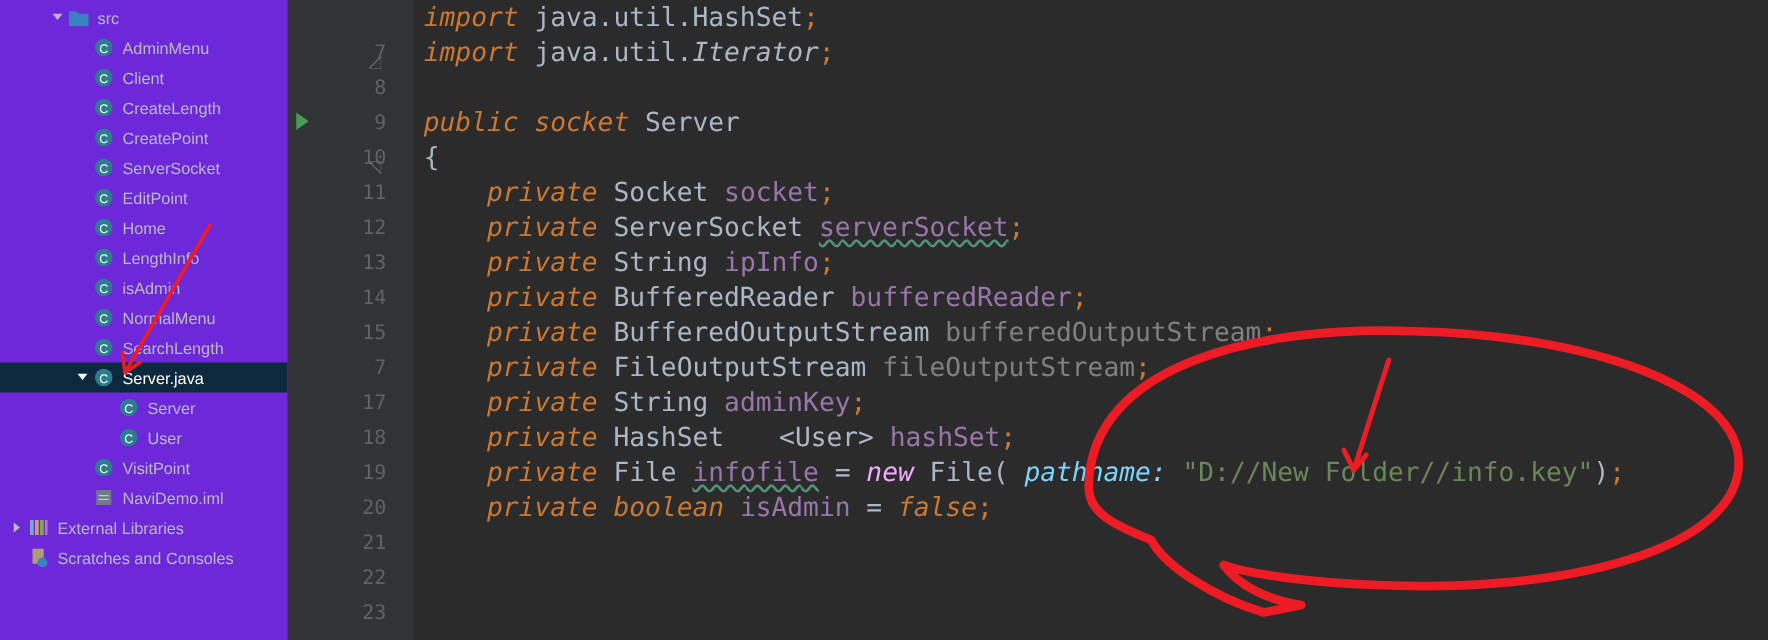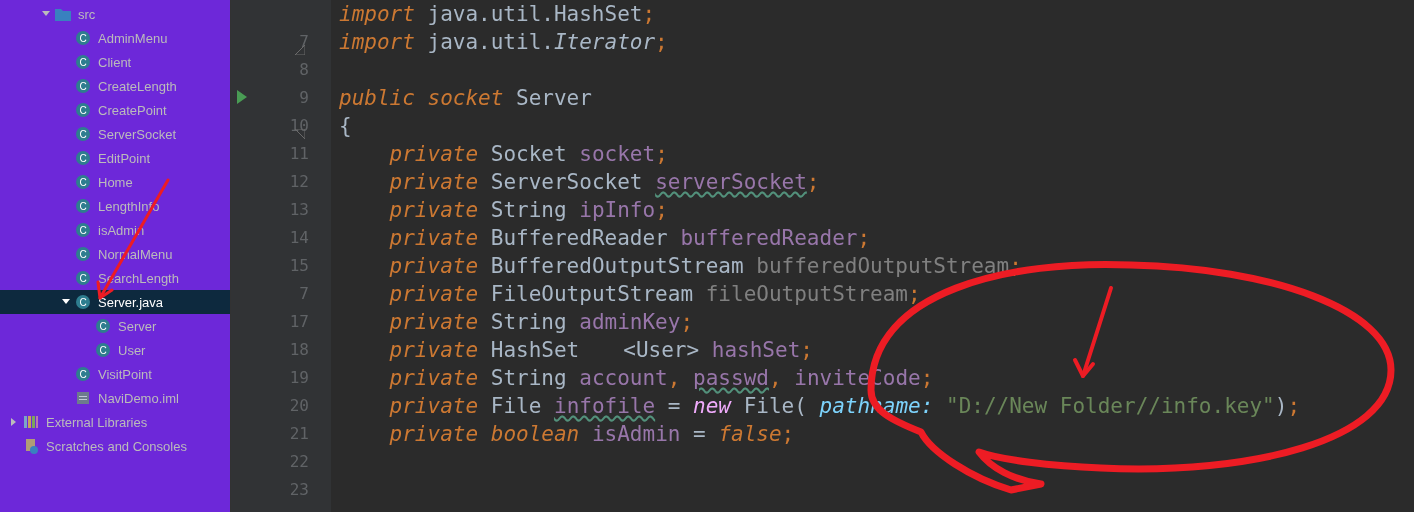--- a/index.html
+++ b/index.html
@@ -404,21 +404,20 @@
       <div class="code-line"><span class="kw">public</span><span> </span><span class="kw">socket</span><span> </span><span class="type">Server</span></div>
       <div class="code-line"><span class="sym">{</span></div>
       <div class="code-line">    <span class="kw">private</span> <span class="type">Socket</span> <span class="field">socket</span><span class="punct">;</span></div>
       <div class="code-line">    <span class="kw">private</span> <span class="type">ServerSocket</span> <span class="fieldtypo">serverSocket</span><span class="punct">;</span></div>
       <div class="code-line">    <span class="kw">private</span> <span class="type">String</span> <span class="field">ipInfo</span><span class="punct">;</span></div>
       <div class="code-line">    <span class="kw">private</span> <span class="type">BufferedReader</span> <span class="field">bufferedReader</span><span class="punct">;</span></div>
       <div class="code-line">    <span class="kw">private</span> <span class="type">BufferedOutputStream</span> <span class="unused">bufferedOutputStream</span><span class="punct">;</span></div>
       <div class="code-line">    <span class="kw">private</span> <span class="type">FileOutputStream</span> <span class="unused">fileOutputStream</span><span class="punct">;</span></div>
       <div class="code-line">    <span class="kw">private</span> <span class="type">String</span> <span class="field">adminKey</span><span class="punct">;</span></div>
       <div class="code-line">    <span class="kw">private</span> <span class="type">HashSet</span><span class="lt">&lt;User&gt;</span> <span class="field">hashSet</span><span class="punct">;</span></div>
-      <div class="code-line">    <span class="kw">private</span> <span class="type">String</span> <span class="field">account</span><span class="punct">, </span><span class="fieldtypo">passwd</span><span class="punct">, </span><span class="field">inviteCode</span><span class="punct">;</span></div>
       <div class="code-line">    <span class="kw">private</span> <span class="type">File</span> <span class="fieldtypo">infofile</span><span class="eq"> = </span><span class="newkw">new</span> <span class="type">File</span><span class="sym">( </span><span class="param">pathname: </span><span class="str">"D://New Folder//info.key"</span><span class="sym">)</span><span class="punct">;</span></div>
       <div class="code-line">    <span class="kw">private</span> <span class="kw" style="">boolean</span> <span class="field">isAdmin</span><span class="eq"> = </span><span class="falsekw">false</span><span class="punct">;</span></div>
       <div class="code-line"></div>
       <div class="code-line"></div>
     </div>
 
     <svg class="overlay">
 
       <path d="M 640 390
                C 640 290, 780 260, 900 265

